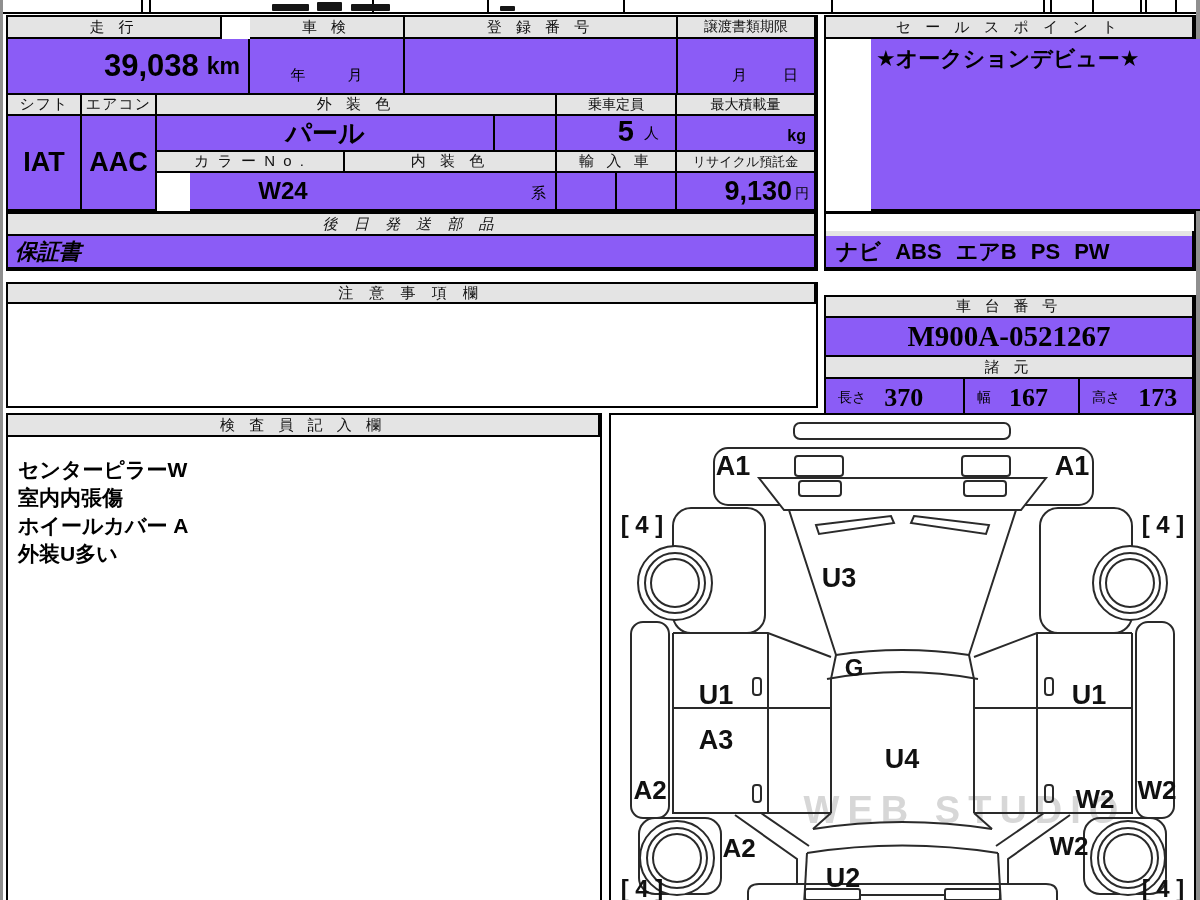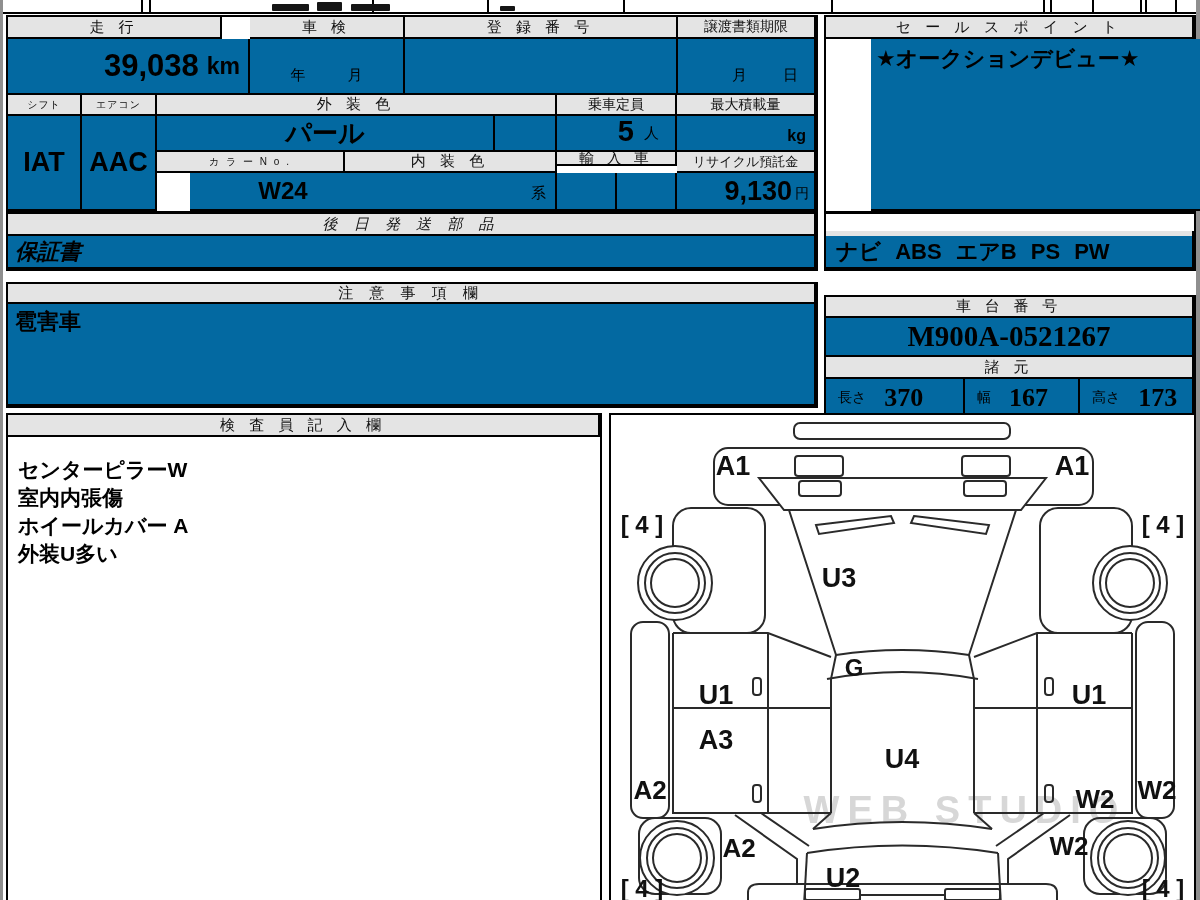--- a/index.html
+++ b/index.html
@@ -1,22 +1,22 @@
 <!DOCTYPE html>
 <html><head>
 <meta charset="utf-8">
 <style>
   html,body{margin:0;padding:0;background:#fff;}
   #stage{position:relative;width:1200px;height:900px;overflow:hidden;background:#fff;
          font-family:"Liberation Sans","DejaVu Sans",sans-serif;color:#000;}
   .edge{position:absolute;top:0;height:900px;background:#8f8f8f;}
   .sec{position:absolute;background:#fff;outline:2px solid #000;}
-  .c{position:absolute;box-sizing:border-box;border-right:2px solid #000;border-bottom:2px solid #000;background:#0369a1;overflow:hidden;}
+  .c{position:absolute;box-sizing:border-box;border-right:2px solid #000;border-bottom:2px solid #000;background:#8b5cf6;overflow:hidden;}
   .hdr{background:#e4e4e4;display:flex;align-items:center;justify-content:center;font-size:15px;letter-spacing:5px;color:#111;white-space:nowrap;}
-  .hdr.sm{font-size:10px;letter-spacing:1px;}
+  .hdr.sm{font-size:15px;letter-spacing:1px;}
   .hdr.tight{letter-spacing:0;font-size:14px;}
   .center{display:flex;align-items:center;justify-content:center;}
   .b{font-weight:bold;}
   .mileage{display:flex;align-items:center;justify-content:flex-end;gap:8px;padding-right:8px;}
   .mileage .num{font-weight:bold;font-size:31px;}
   .mileage .unit{font-weight:bold;font-size:23px;}
   .phold{display:flex;align-items:flex-end;justify-content:center;gap:42px;padding-bottom:8px;font-size:15px;}
   .phold.r{justify-content:flex-end;padding-right:16px;gap:36px;}
   .cap{display:flex;align-items:flex-end;justify-content:flex-end;gap:10px;padding:0 16px 4px 0;}
   .cap .num{font-weight:bold;font-size:29px;line-height:1;}
@@ -93,21 +93,21 @@
     <div class="c center b" style="left:149px;top:99px;width:338px;height:36px;font-size:26px;">パール</div>
     <div class="c" style="left:487px;top:99px;width:62px;height:36px;"></div>
     <div class="c cap" style="left:549px;top:99px;width:120px;height:36px;">
       <span class="num">5</span>
       <span class="unit">人</span>
     </div>
     <div class="c kg" style="left:669px;top:99px;width:139px;height:36px;">kg</div>
 
     <div class="c hdr sm" style="left:149px;top:135px;width:188px;height:21px;letter-spacing:2px;">カ ラ ー N o .</div>
     <div class="c hdr" style="left:337px;top:135px;width:212px;height:21px;">内 装 色</div>
-    <div class="c hdr" style="left:549px;top:135px;width:120px;height:14px;letter-spacing:4px;">輸 入 車</div>
+    <div class="c hdr" style="left:549px;top:135px;width:120px;height:21px;letter-spacing:4px;">輸 入 車</div>
     <div class="c hdr tight" style="left:669px;top:135px;width:139px;height:21px;font-size:13px;">リサイクル預託金</div>
 
     <div class="c center b" style="left:149px;top:156px;width:188px;height:38px;font-size:24px;margin-left:33px;">W24</div>
     <div class="c" style="left:337px;top:156px;width:212px;height:38px;">
       <div class="center b" style="position:absolute;inset:0;font-size:18px;margin-top:44px;">クロ・チャ</div>
       <span style="position:absolute;right:9px;bottom:6px;font-size:15px;">系</span>
     </div>
     <div class="c" style="left:549px;top:156px;width:60px;height:38px;"></div>
     <div class="c" style="left:609px;top:156px;width:60px;height:38px;"></div>
     <div class="c fee" style="left:669px;top:156px;width:139px;height:38px;">
@@ -118,23 +118,20 @@
 
   <div class="sec" style="left:8px;top:214px;width:808px;height:55px;font-style:italic;">
     <div class="c hdr" style="left:0;top:0;width:808px;height:22px;letter-spacing:6px;">後 日 発 送 部 品</div>
     <div class="c" style="left:0;top:22px;width:808px;height:33px;">
       <div class="note-text" style="padding-top:1px;">保証書</div>
     </div>
   </div>
 
   <div class="sec" style="left:8px;top:284px;width:808px;height:122px;">
     <div class="c hdr" style="left:0;top:0;width:808px;height:20px;letter-spacing:6px;">注 意 事 項 欄</div>
-    <div class="c" style="left:0;top:20px;width:808px;height:102px;">
-      <div class="note-text">雹害車</div>
-    </div>
   </div>
 
   <div class="sec" style="left:826px;top:17px;width:368px;height:194px;">
     <div class="c hdr" style="left:0;top:0;width:368px;height:22px;">セ ー ル ス ポ イ ン ト</div>
     <div class="c" style="left:0;top:22px;width:368px;height:172px;margin-left:45px;">
       <div class="note-text" style="padding:5px 5px;">★オークションデビュー★</div>
     </div>
   </div>
 
   <div class="sec" style="left:826px;top:214px;width:368px;height:55px;">

